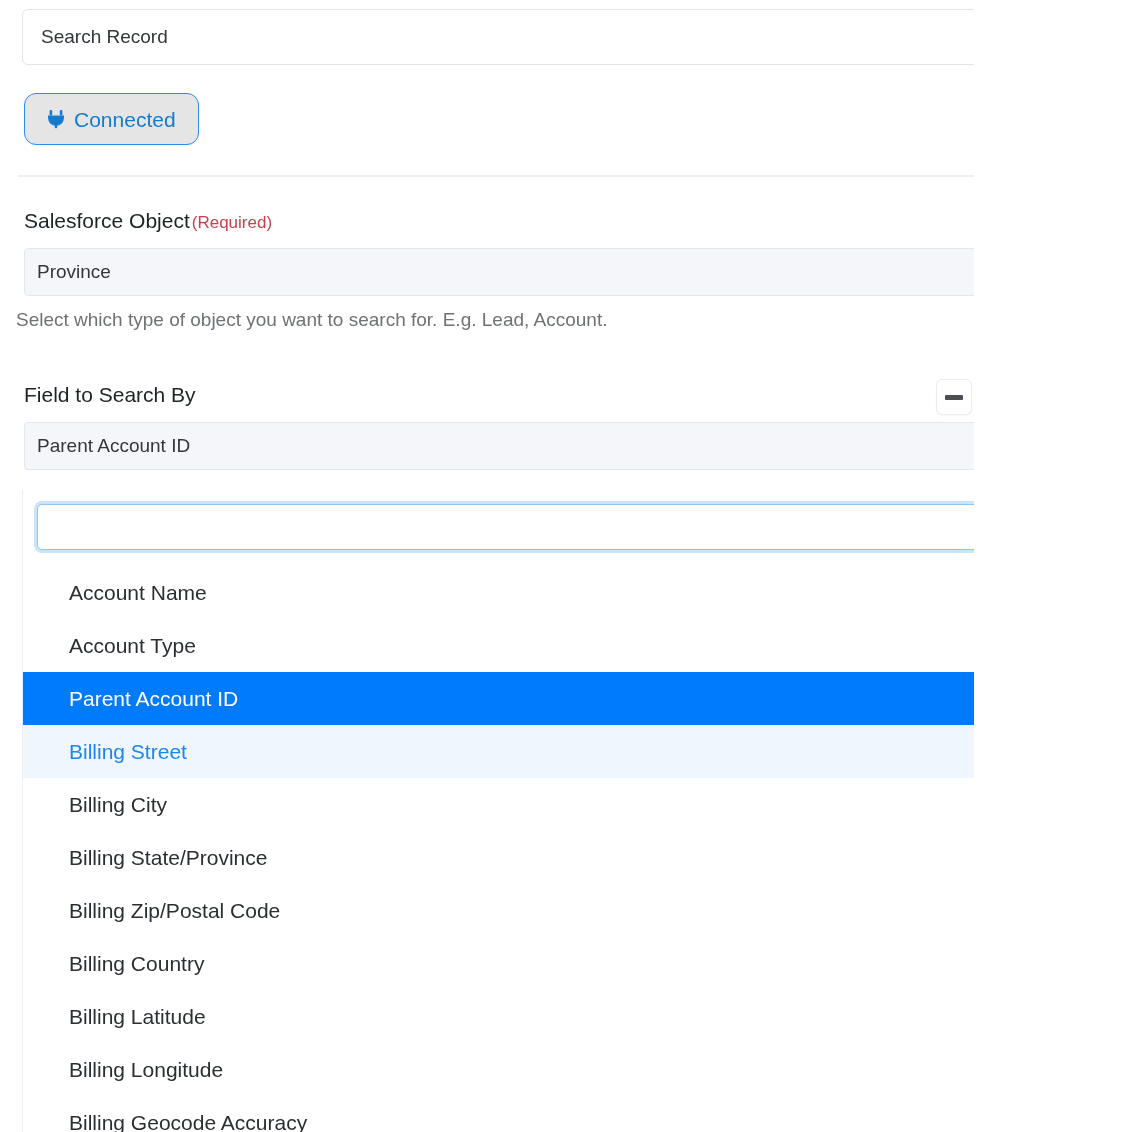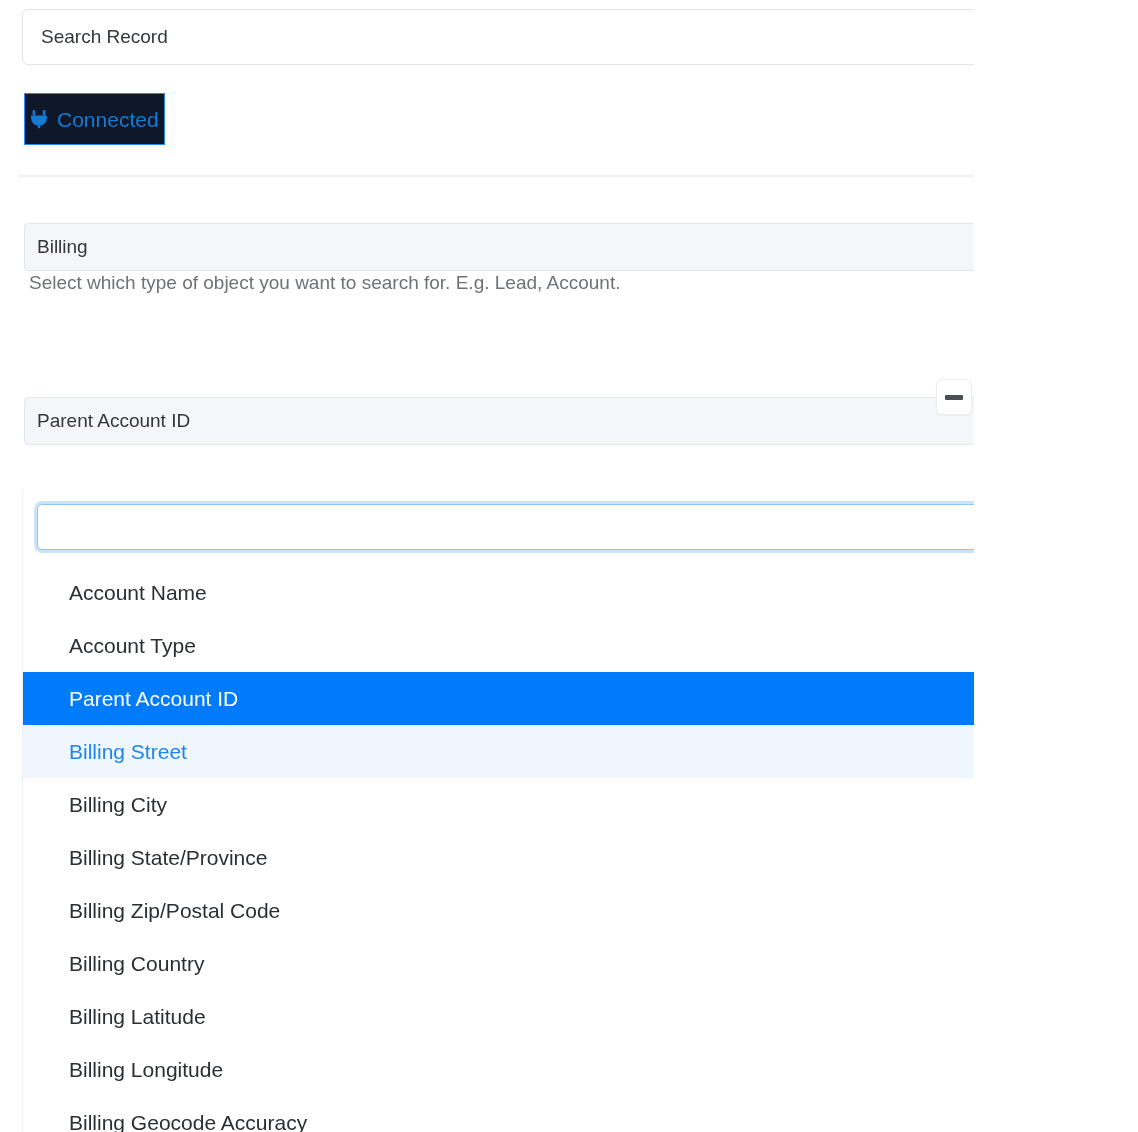--- a/index.html
+++ b/index.html
@@ -55,24 +55,24 @@
     top: 93px;
     display: flex;
     gap: 12px;
     align-items: center;
   }
   .btn {
     display: inline-flex;
     align-items: center;
     gap: 9px;
     height: 52px;
-    padding: 0 5px;
+    padding: 0 22px;
     border: 1px solid #2a8bf2;
-    border-radius: 0;
-    background: #0f172a;
+    border-radius: 12px;
+    background: #e5e5e5;
     color: #147bd1;
     font-size: 21px;
     font-family: "Liberation Sans", "DejaVu Sans", sans-serif;
     line-height: 1;
     cursor: pointer;
     white-space: nowrap;
   }
   .btn svg { display: block; flex: 0 0 auto; }
 
   
@@ -113,22 +113,22 @@
     border: 1px solid #e4e7ec;
     border-radius: 4px;
     display: flex;
     align-items: center;
     padding: 0 12px;
     font-size: 19px;
     color: #32373c;
   }
 
   .help-text {
-    margin-top: 0;
-    padding-left: 29px;
+    margin-top: 12px;
+    padding-left: 16px;
     font-size: 19px;
     color: #6f7275;
     line-height: 1.3;
   }
 
   
   .collapse-btn {
     position: absolute;
     right: 2px;
     top: 379px;
@@ -224,27 +224,34 @@
         </svg>
       </span>
       <span>Connected</span>
     </button>
 
   </div>
 
   <div class="divider"></div>
 
   <div class="group" id="group-object">
+    <div class="group-label">
+      <span>Salesforce Object</span>
+      <span class="required-tag">(Required)</span>
+    </div>
     <div class="select-box">
-      <span>Billing</span>
+      <span>Province</span>
     </div>
     <div class="help-text">Select which type of object you want to search for. E.g. Lead, Account.</div>
   </div>
 
   <div class="group" id="group-field">
+    <div class="group-label">
+      <span>Field to Search By</span>
+    </div>
     <div class="select-box">
       <span>Parent Account ID</span>
     </div>
   </div>
 
   <div class="collapse-btn">
     <span class="minus-bar"></span>
   </div>
 
   <div class="dropdown">

